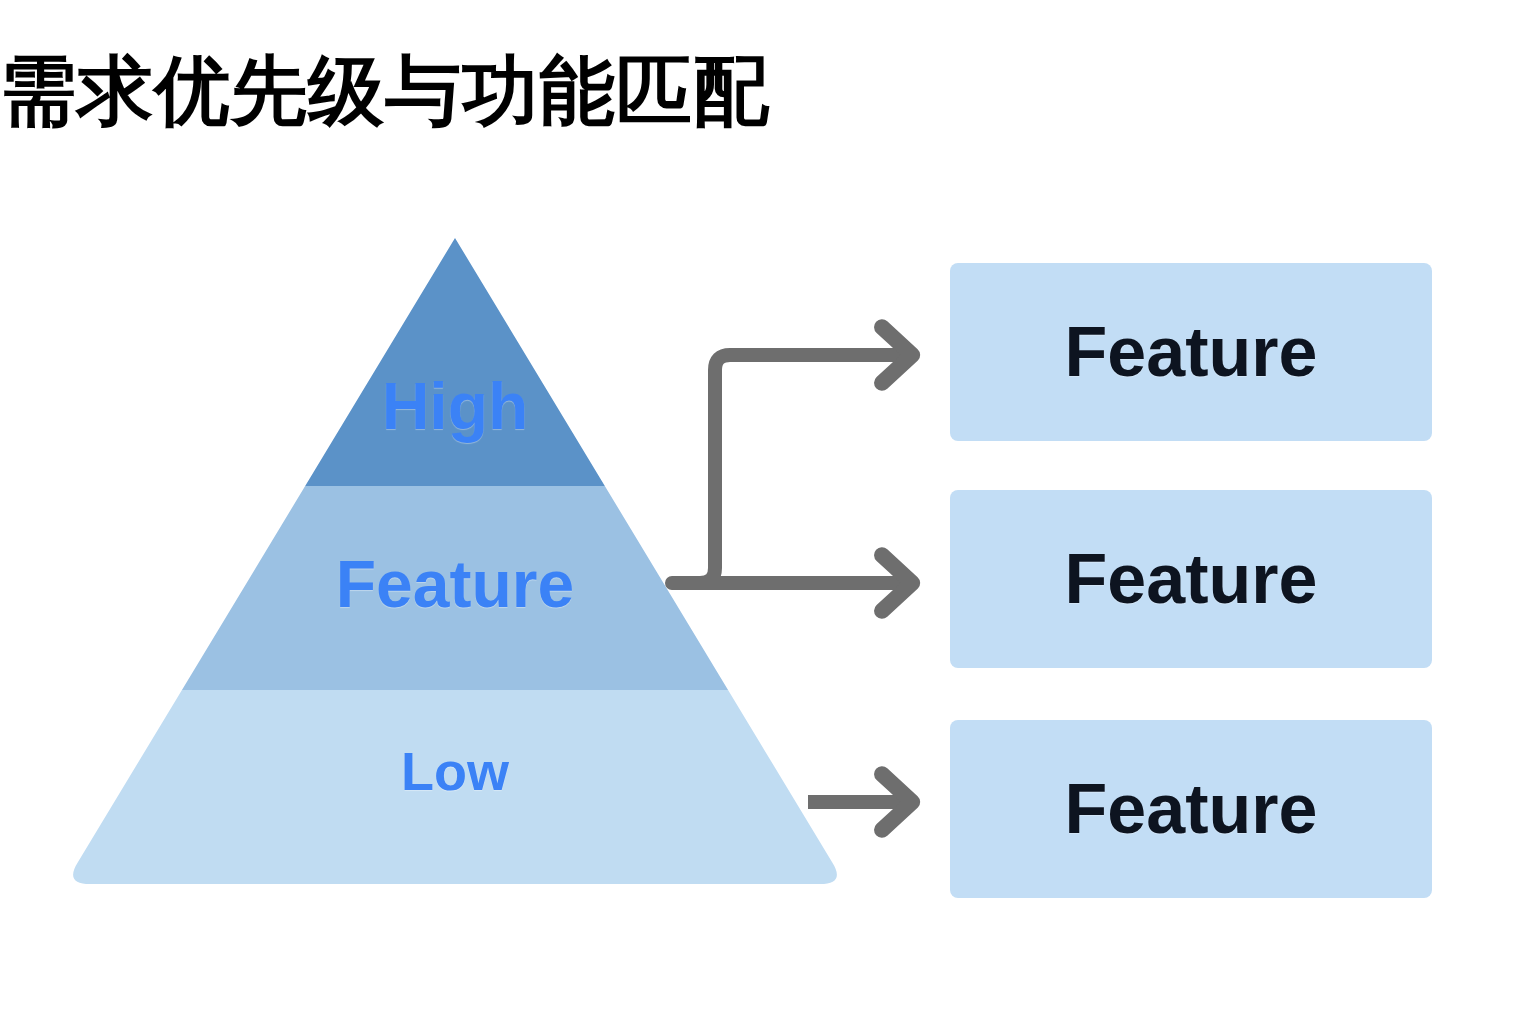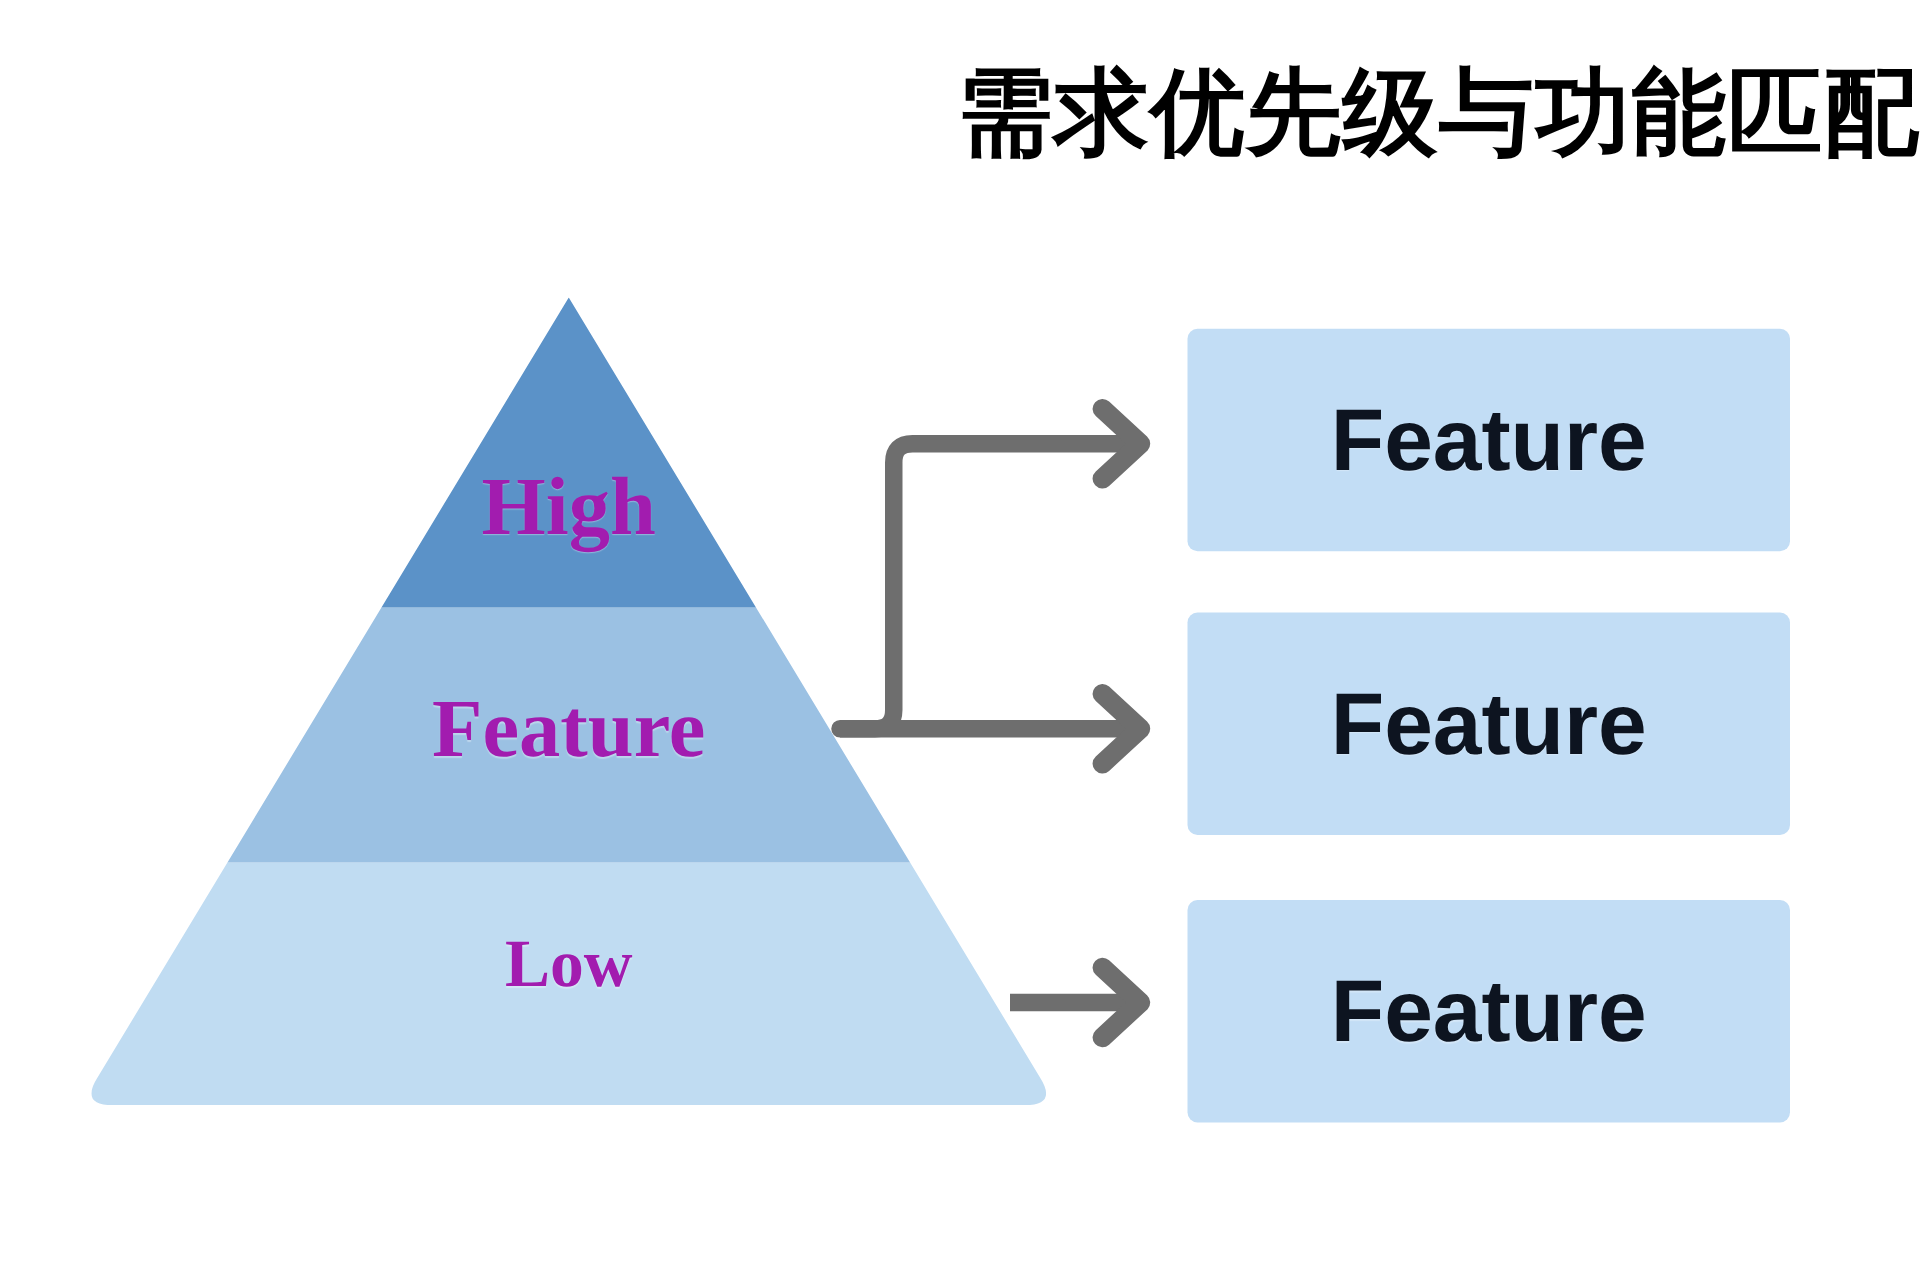--- a/index.html
+++ b/index.html
@@ -18,43 +18,42 @@
     position: relative;
     width: 1536px;
     height: 1024px;
     background: #ffffff;
   }
   #page-title {
     position: absolute;
     left: 0;
     top: 46px;
     width: 1536px;
-    text-align: right;
+    text-align: left;
     font-size: 76px;
     font-weight: 700;
     color: #000000;
     letter-spacing: 1px;
     line-height: 1.18;
     white-space: nowrap;
   }
   .diagram-svg {
     position: absolute;
     left: 0;
     top: 0;
     width: 1536px;
     height: 1024px;
   }
   .tier-label {
     position: absolute;
     font-weight: 700;
-    color: #a21caf;
+    color: #3b82f6;
     text-shadow: 0 1px 1px rgba(255,255,255,0.35);
     white-space: nowrap;
     text-align: center;
-    font-family: Liberation Serif, serif;
   }
   #tier-label-high {
     left: 300px;
     top: 368px;
     width: 310px;
     font-size: 66px;
   }
   #tier-label-medium {
     left: 250px;
     top: 546px;

